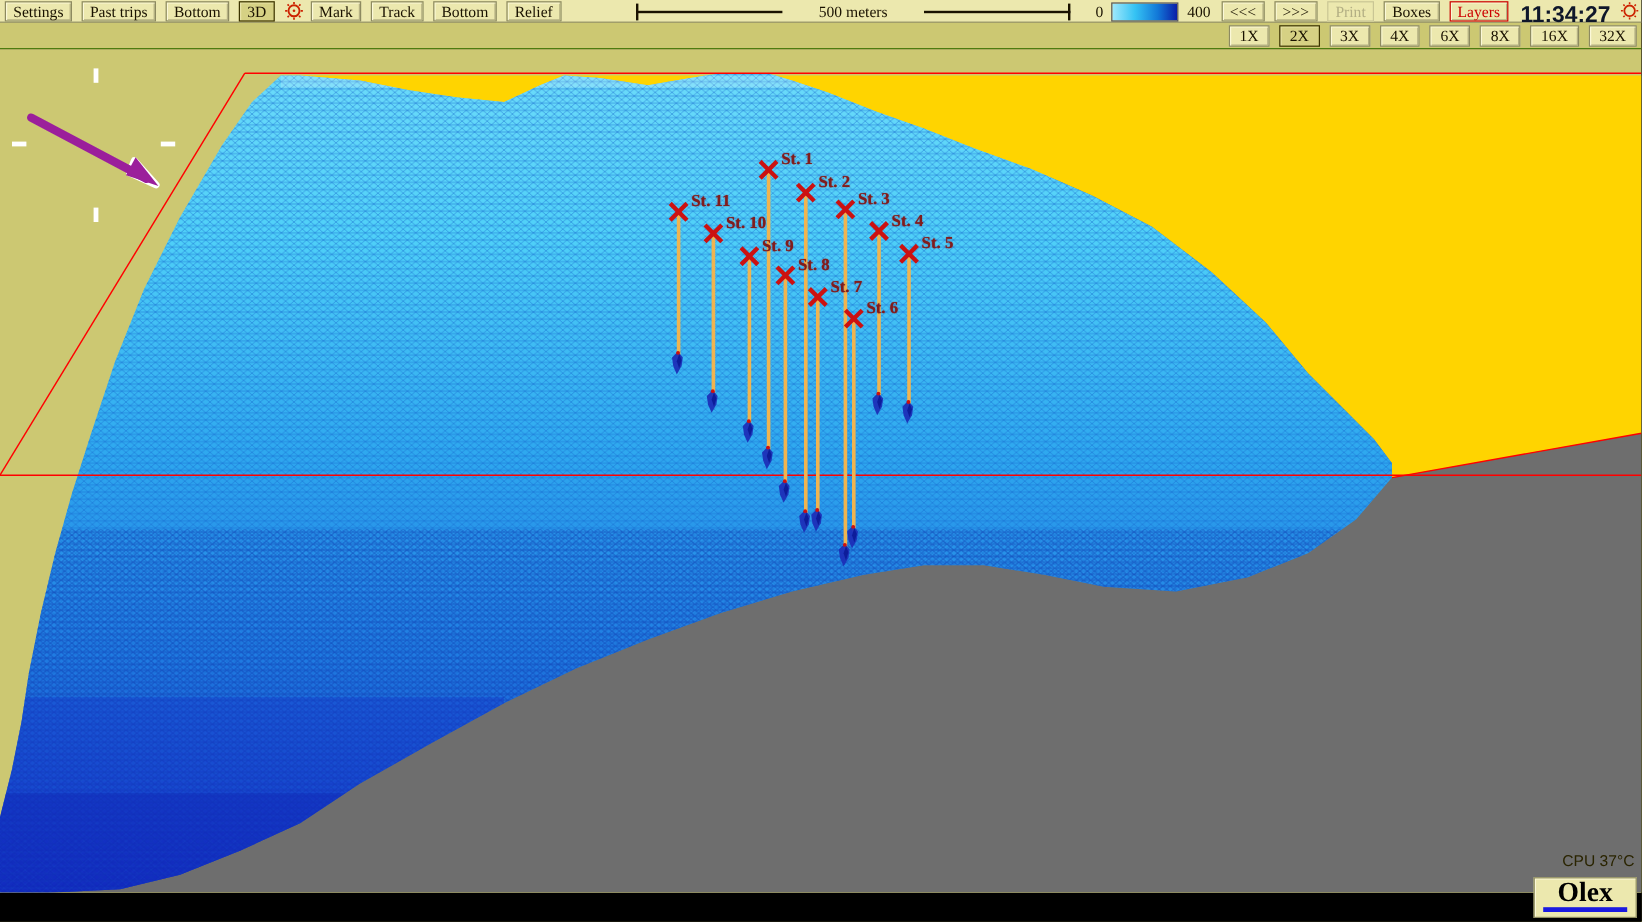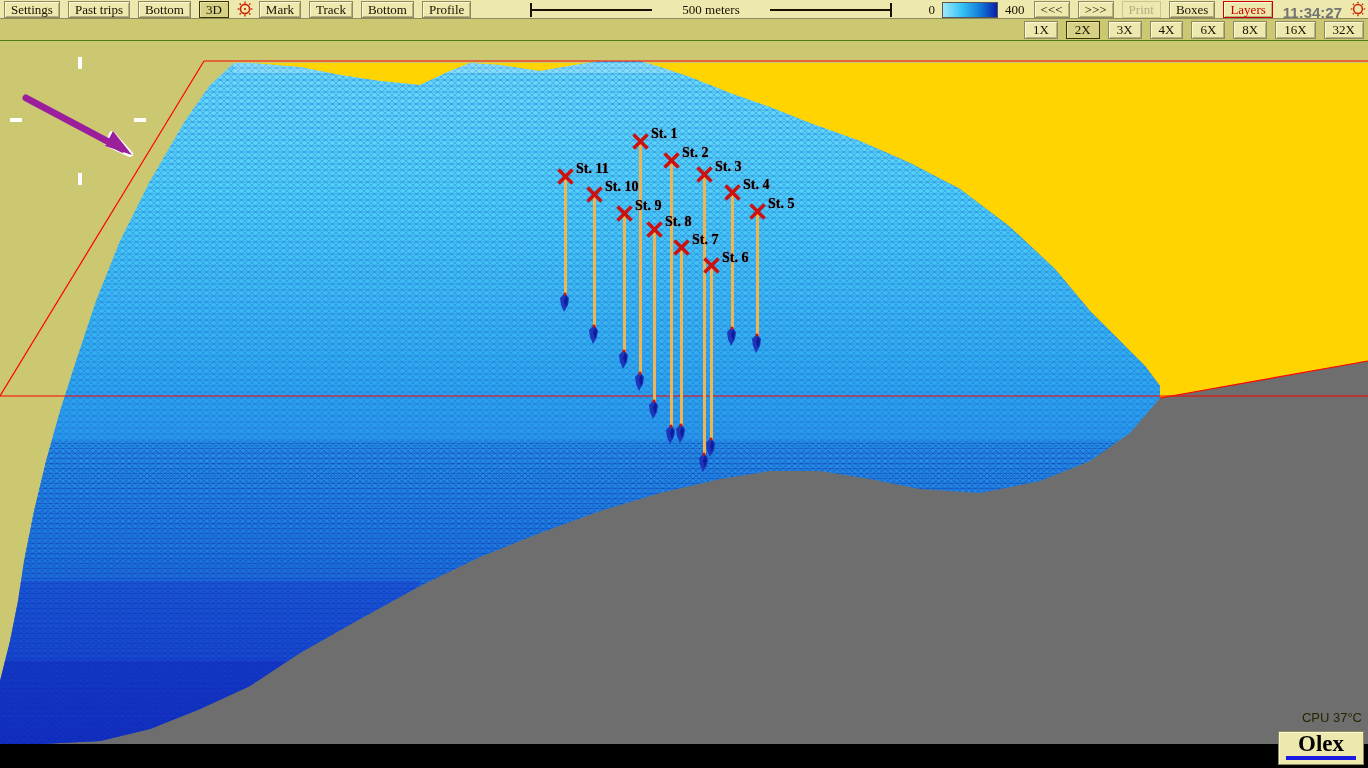--- a/index.html
+++ b/index.html
@@ -35,22 +35,22 @@
   #scalebar .cap.l{left:0;} #scalebar .cap.r{right:0;}
   #scalebar .lab{position:absolute;left:0;right:0;top:0px;text-align:center;font-size:13px;
     line-height:15px;color:#1a1200;background:#ece8ae;padding:0 4px;width:110px;margin:0 auto;}
 
   
   #depthlegend{display:inline-block;vertical-align:top;margin-top:2px;}
   #depthlegend .num{display:inline-block;font-size:13px;line-height:15px;vertical-align:top;color:#1a1200;padding:0 3px;}
   #depthlegend .ramp{display:inline-block;width:54px;height:14px;vertical-align:top;
     border:1px solid #555;background:linear-gradient(to right,#9fe8fb 0%,#35c3f4 35%,#1278d8 70%,#0a1ea8 100%);}
 
-  #clock{display:inline-block;font-family:"Liberation Sans",sans-serif;font-weight:bold;font-size:15px;
-    line-height:18px;color:#737373;padding:4px 4px;vertical-align:top;}
+  #clock{display:inline-block;font-family:"Liberation Sans",sans-serif;font-weight:bold;font-size:19px;
+    line-height:18px;color:#0f172a;padding:4px 4px;vertical-align:top;}
 
   .sunicon{display:inline-block;width:16px;height:16px;vertical-align:top;margin-top:1px;}
 
   #zoomgroup{position:absolute;right:2px;top:0px;}
   #zoomgroup .btn{font-size:13px;padding:0 8px;line-height:16px;margin-top:2px;}
 
   #cputemp{position:absolute;right:6px;top:710px;font-size:13px;font-family:"Liberation Sans",sans-serif;
     color:#2a2400;letter-spacing:0px;}
 
   #olex{position:absolute;right:4px;top:731px;width:84px;height:32px;background:#ece8ae;
@@ -70,21 +70,21 @@
   #compass .t-n{left:74px;top:8px;width:4px;height:12px;}
   #compass .t-s{left:74px;top:124px;width:4px;height:12px;}
   #compass .t-w{left:6px;top:69px;width:12px;height:4px;}
   #compass .t-e{left:130px;top:69px;width:12px;height:4px;}
 
   
   .station{position:absolute;}
   .station .drop{position:absolute;left:-1px;top:0;width:3px;background:#f0b450;}
   .station .xm{position:absolute;left:-9px;top:-9px;width:19px;height:19px;}
   .station .lab{position:absolute;left:11px;top:-15px;font-family:"Liberation Serif",serif;
-    font-weight:bold;font-size:14px;line-height:15px;color:#000000;white-space:nowrap;
+    font-weight:bold;font-size:14px;line-height:15px;color:#7f1d1d;white-space:nowrap;
     text-shadow:0 0 1px #9c1414;}
   .station .foot{position:absolute;left:-7px;width:15px;height:22px;}
 </style>
 </head>
 <body>
 
 <div id="app">
 
   <div class="bar" id="toolbar-top">
     <span class="group" id="tb-left">
@@ -104,21 +104,21 @@
             <line x1="2.6" y1="2.6" x2="3.8" y2="3.8"></line>
               <line x1="12.2" y1="12.2" x2="13.4" y2="13.4"></line>
             <line x1="13.4" y1="2.6" x2="12.2" y2="3.8"></line>
               <line x1="3.8" y1="12.2" x2="2.6" y2="13.4"></line>
           </g>
         </svg>
       </span>
       <span class="btn">Mark</span>
       <span class="btn">Track</span>
       <span class="btn">Bottom</span>
-      <span class="btn">Profile</span>
+      <span class="btn">Relief</span>
     </span>
 
     <div id="scalebar">
       <div class="rule"></div>
       <div class="cap l"></div>
       <div class="cap r"></div>
       <div class="lab">500 meters</div>
     </div>
 
     <span class="group" id="tb-right">

